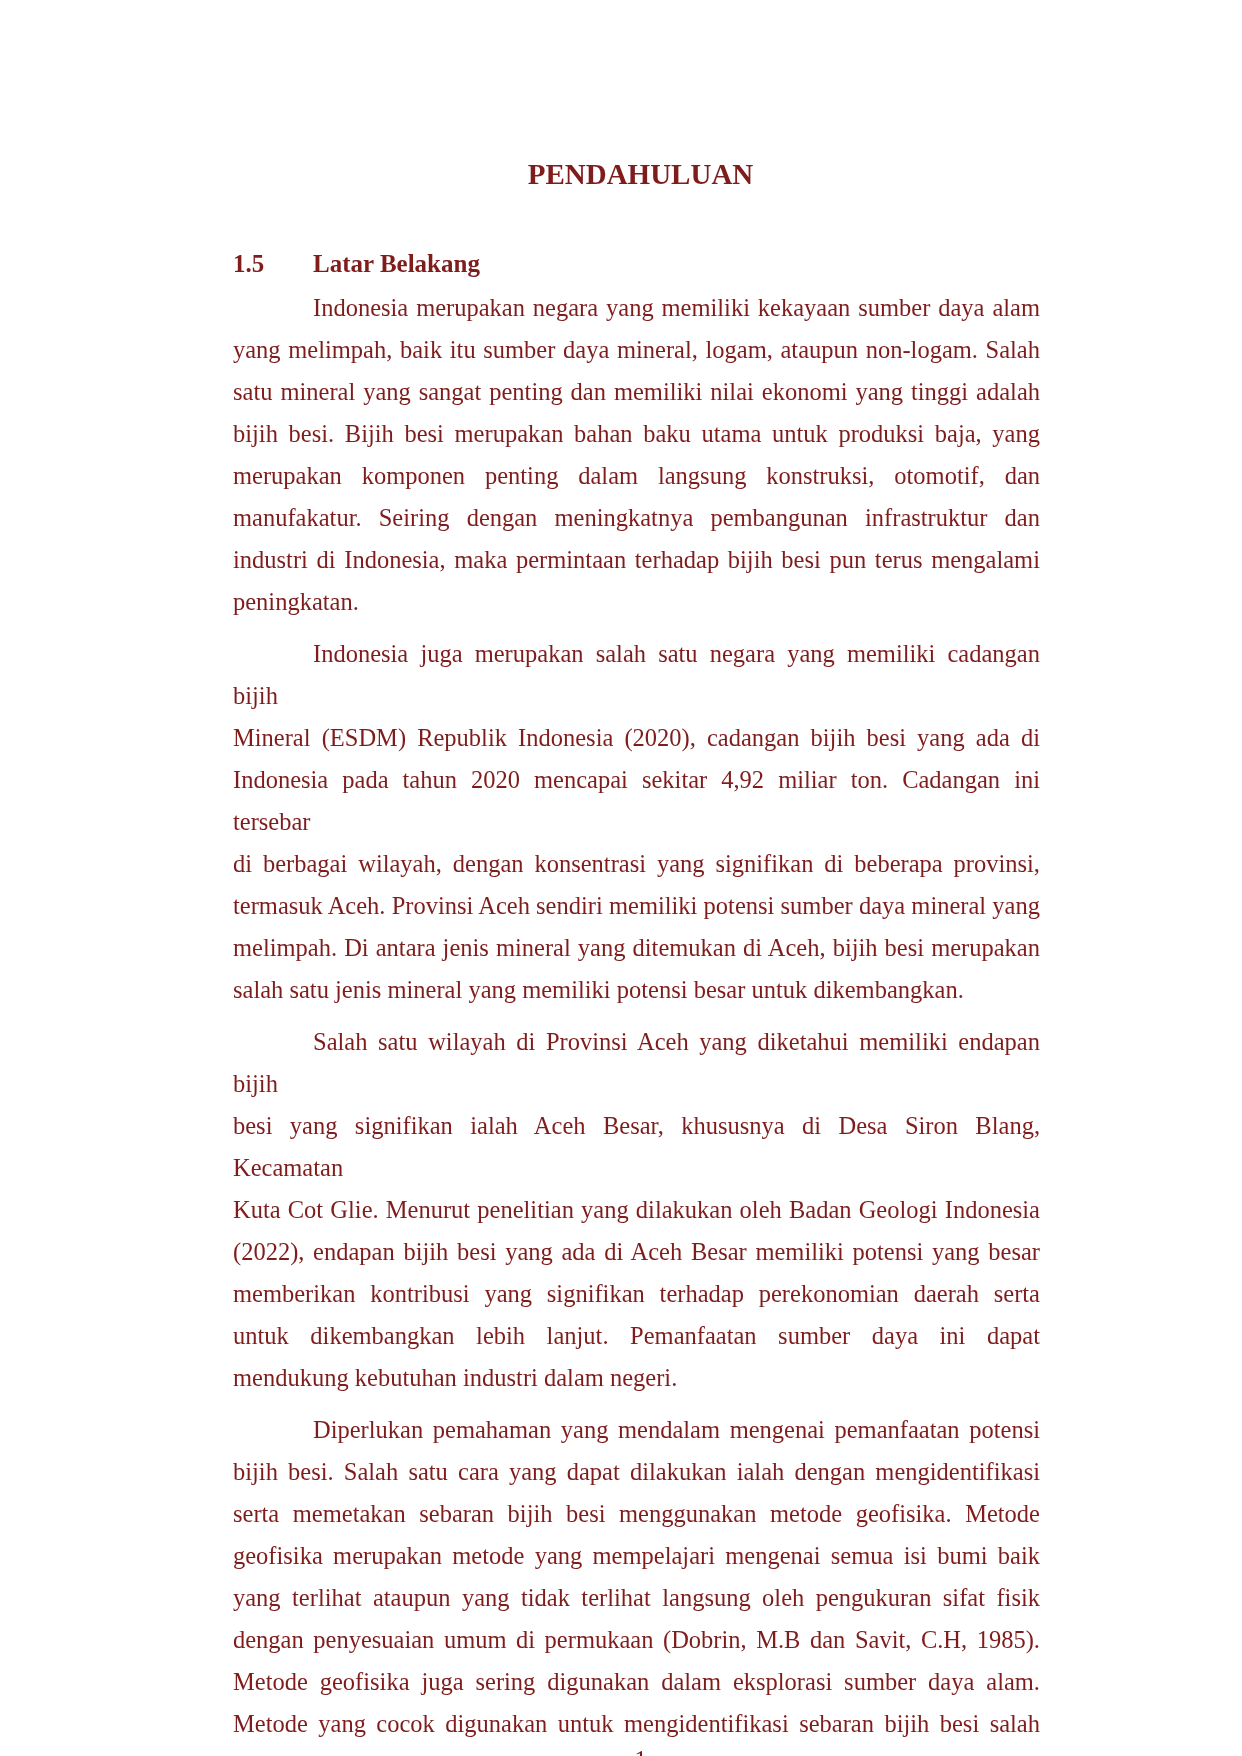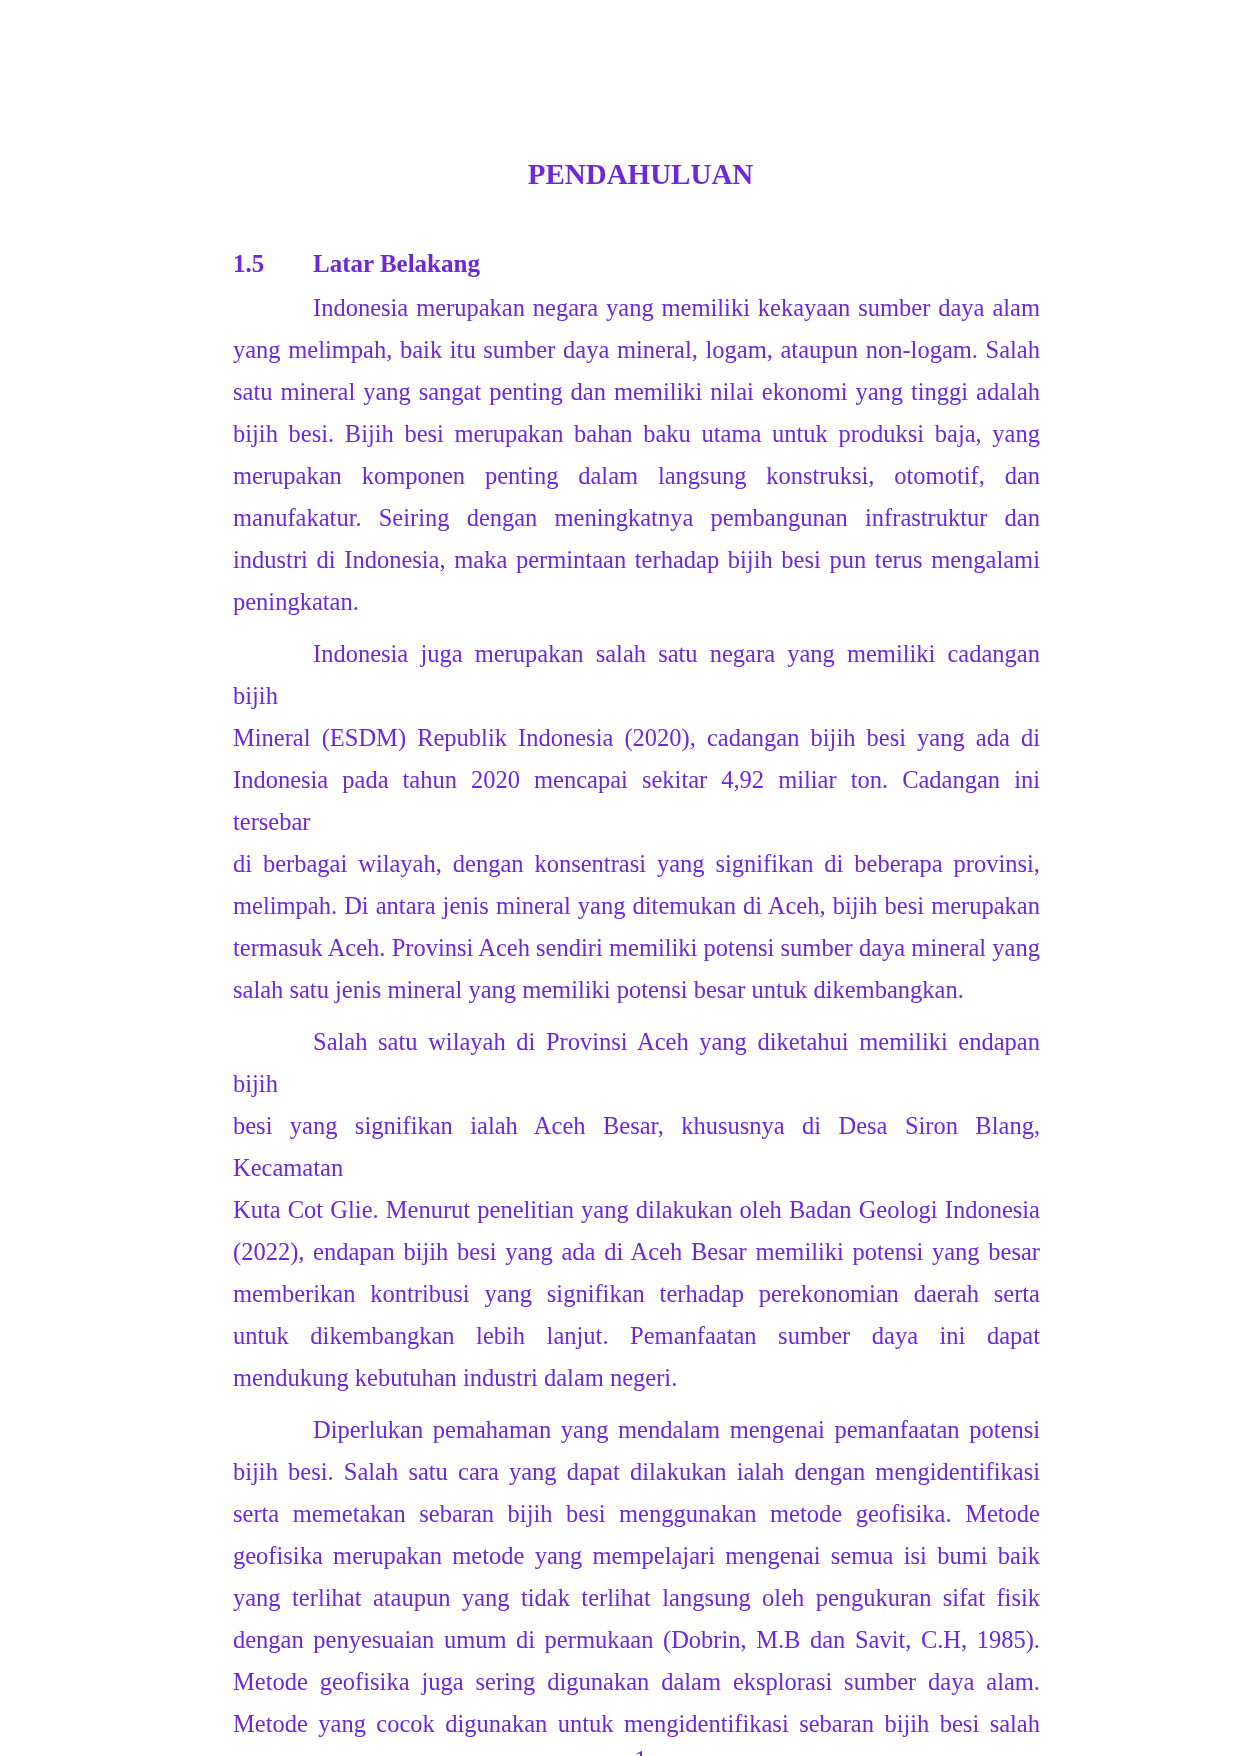--- a/index.html
+++ b/index.html
@@ -5,21 +5,21 @@
   html, body {
     margin: 0;
     padding: 0;
     background: #ffffff;
   }
   .page {
     position: relative;
     width: 1242px;
     height: 1756px;
     background: #ffffff;
-    color: #6d28d9;
+    color: #7f1d1d;
     font-family: "Liberation Serif", "DejaVu Serif", serif;
     box-sizing: border-box;
     padding-left: 233px;
     padding-right: 194px;
     overflow: hidden;
   }
   .title {
     margin: 154px 0 0 0;
     font-size: 29px;
     line-height: 40px;
@@ -87,22 +87,22 @@
         <div class="line">merupakan komponen penting dalam langsung konstruksi, otomotif, dan</div>
         <div class="line">manufakatur. Seiring dengan meningkatnya pembangunan infrastruktur dan</div>
         <div class="line">industri di Indonesia, maka permintaan terhadap bijih besi pun terus mengalami</div>
         <div class="line end">peningkatan.</div>
       </div>
       <div class="para">
         <div class="line first">Indonesia juga merupakan salah satu negara yang memiliki cadangan bijih</div>
         <div class="line">Mineral (ESDM) Republik Indonesia (2020), cadangan bijih besi yang ada di</div>
         <div class="line">Indonesia pada tahun 2020 mencapai sekitar 4,92 miliar ton. Cadangan ini tersebar</div>
         <div class="line">di berbagai wilayah, dengan konsentrasi yang signifikan di beberapa provinsi,</div>
+        <div class="line">termasuk Aceh. Provinsi Aceh sendiri memiliki potensi sumber daya mineral yang</div>
         <div class="line">melimpah. Di antara jenis mineral yang ditemukan di Aceh, bijih besi merupakan</div>
-        <div class="line">termasuk Aceh. Provinsi Aceh sendiri memiliki potensi sumber daya mineral yang</div>
         <div class="line end">salah satu jenis mineral yang memiliki potensi besar untuk dikembangkan.</div>
       </div>
       <div class="para">
         <div class="line first">Salah satu wilayah di Provinsi Aceh yang diketahui memiliki endapan bijih</div>
         <div class="line">besi yang signifikan ialah Aceh Besar, khususnya di Desa Siron Blang, Kecamatan</div>
         <div class="line">Kuta Cot Glie. Menurut penelitian yang dilakukan oleh Badan Geologi Indonesia</div>
         <div class="line">(2022), endapan bijih besi yang ada di Aceh Besar memiliki potensi yang besar</div>
         <div class="line">memberikan kontribusi yang signifikan terhadap perekonomian daerah serta</div>
         <div class="line">untuk dikembangkan lebih lanjut. Pemanfaatan sumber daya ini dapat</div>
         <div class="line end">mendukung kebutuhan industri dalam negeri.</div>

